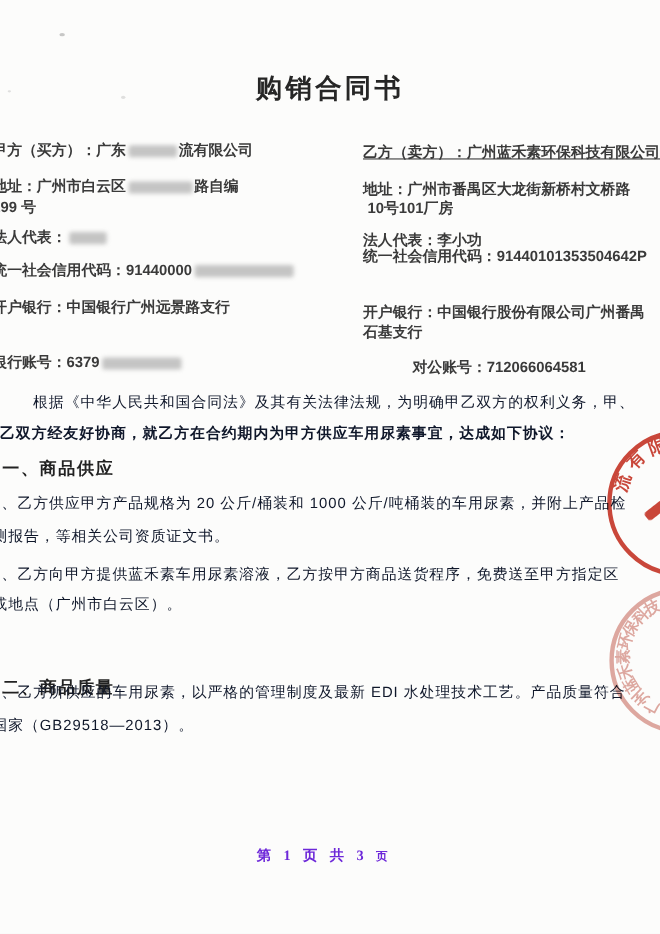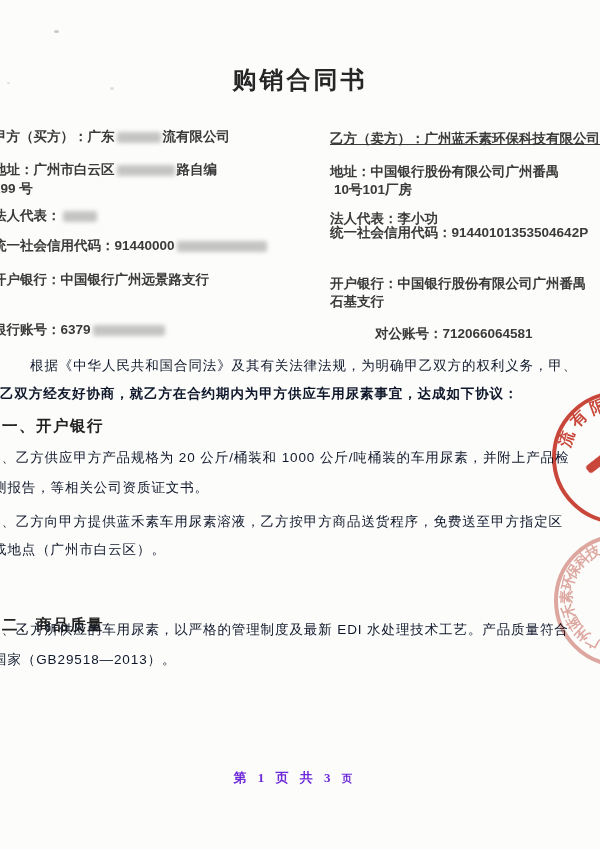--- a/index.html
+++ b/index.html
@@ -61,32 +61,32 @@
   </div>
   <div class="line info" style="top:237px;left:-7px;">
     <span>统一社会信用代码：</span><span>91440000</span><span class="redacted" style="width:90px;"></span>
   </div>
   <div class="line info" style="top:271px;left:-7px;">开户银行：中国银行广州远景路支行</div>
   <div class="line info" style="top:321px;left:-7px;">
     <span>银行账号：</span><span>6379</span><span class="redacted" style="width:72px;"></span>
   </div>
 
   <div class="line info" style="top:130px;left:330px;text-decoration:underline;">乙方（卖方）：广州蓝禾素环保科技有限公司</div>
-  <div class="line info" style="top:163px;left:330px;">地址：中国银行股份有限公司广州番禺</div>
+  <div class="line info" style="top:163px;left:330px;">地址：广州市番禺区大龙街新桥村文桥路</div>
   <div class="line info" style="top:181px;left:334px;">10号101厂房</div>
   <div class="line info" style="top:210px;left:330px;">法人代表：李小功</div>
   <div class="line info" style="top:224px;left:330px;">统一社会信用代码：91440101353504642P</div>
   <div class="line info" style="top:275px;left:330px;">开户银行：中国银行股份有限公司广州番禺</div>
   <div class="line info" style="top:293px;left:330px;">石基支行</div>
   <div class="line info" style="top:325px;left:330px;margin-left:45px;">对公账号：712066064581</div>
 
   <div class="line body-text" style="top:357px;left:30px;">根据《中华人民共和国合同法》及其有关法律法规，为明确甲乙双方的权利义务，甲、</div>
   <div class="line body-text" style="top:385px;left:0px;font-weight:bold;">乙双方经友好协商，就乙方在合约期内为甲方供应车用尿素事宜，达成如下协议：</div>
 
-  <div class="line heading" style="top:416px;left:2px;">一、开户银行</div>
+  <div class="line heading" style="top:416px;left:2px;">一、商品供应</div>
   <div class="line body-text" style="top:449px;left:-7px;">1、乙方供应甲方产品规格为 20 公斤/桶装和 1000 公斤/吨桶装的车用尿素，并附上产品检</div>
   <div class="line body-text" style="top:479px;left:-7px;">测报告，等相关公司资质证文书。</div>
   <div class="line body-text" style="top:513px;left:-7px;">2、乙方向甲方提供蓝禾素车用尿素溶液，乙方按甲方商品送货程序，免费送至甲方指定区</div>
   <div class="line body-text" style="top:541px;left:-7px;">或地点（广州市白云区）。</div>
 
   <div class="line heading" style="top:615px;left:2px;">二、商品质量</div>
   <div class="line body-text" style="top:621px;left:-7px;">1、乙方所供应的车用尿素，以严格的管理制度及最新 EDI 水处理技术工艺。产品质量符合</div>
   <div class="line body-text" style="top:651px;left:-7px;">国家（GB29518—2013）。</div>
 
   <div class="seal seal-upper" id="seal-upper" style="left:549px;top:388px;">

